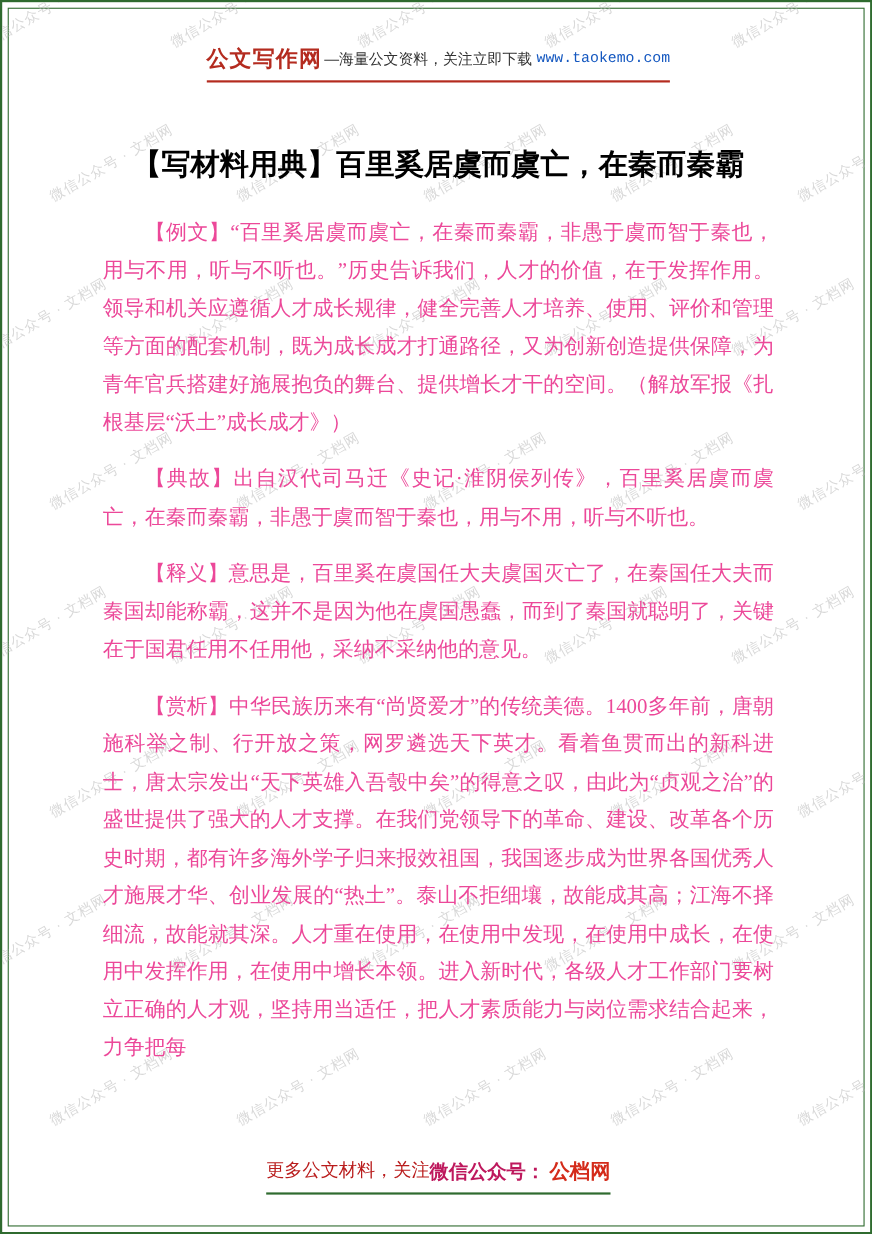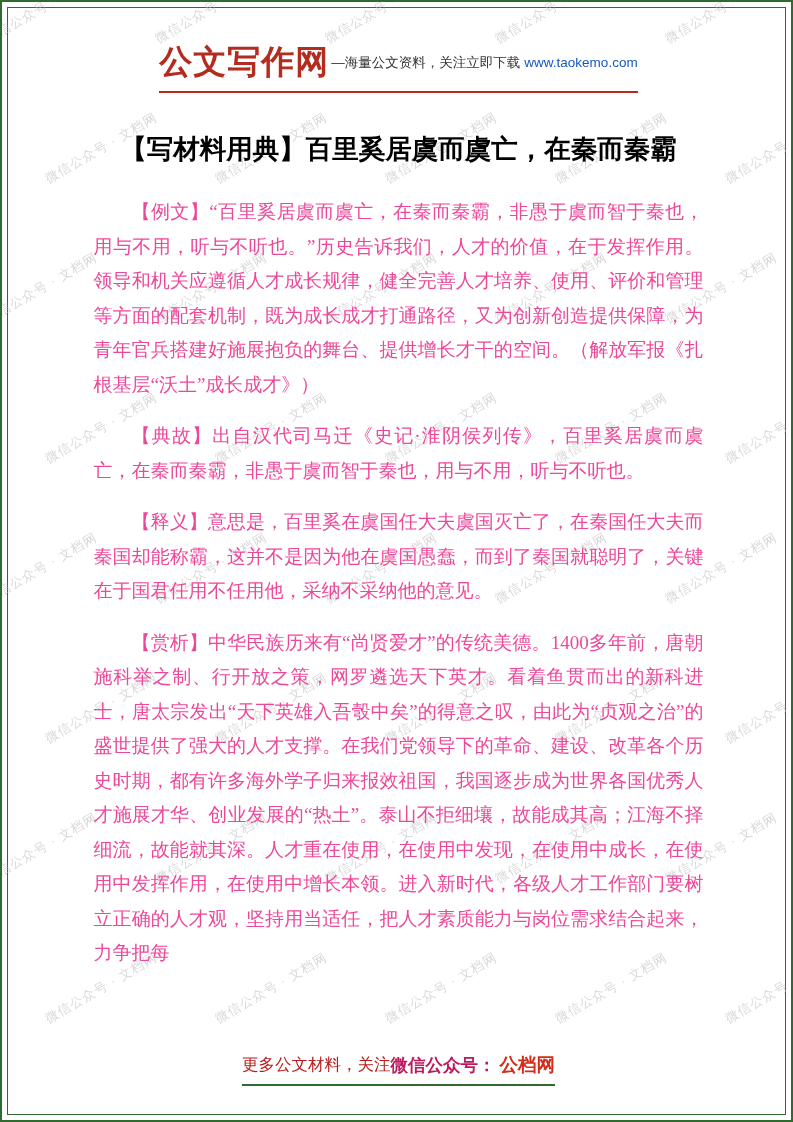--- a/index.html
+++ b/index.html
@@ -67,34 +67,34 @@
   }
   .header-inner {
     display: inline-block;
     padding-bottom: 6px;
     border-bottom: 2px solid #b42b1f;
     white-space: nowrap;
   }
   .brand {
     font-family: "Liberation Sans", sans-serif;
     font-weight: bold;
-    font-size: 33px;
+    font-size: 20px;
     color: #b42b1f;
     letter-spacing: 1px;
     vertical-align: middle;
   }
   .brand-sub {
     font-family: "Liberation Sans", sans-serif;
     font-size: 13.5px;
     color: #333333;
     vertical-align: middle;
     margin-left: 2px;
   }
   .brand-url {
-    font-family: Liberation Sans, sans-serif;
+    font-family: Liberation Mono, monospace;
     font-size: 13.5px;
     color: #1558c0;
     vertical-align: middle;
   }
 
   
   .doc {
     position: absolute;
     left: 0;
     top: 128px;

